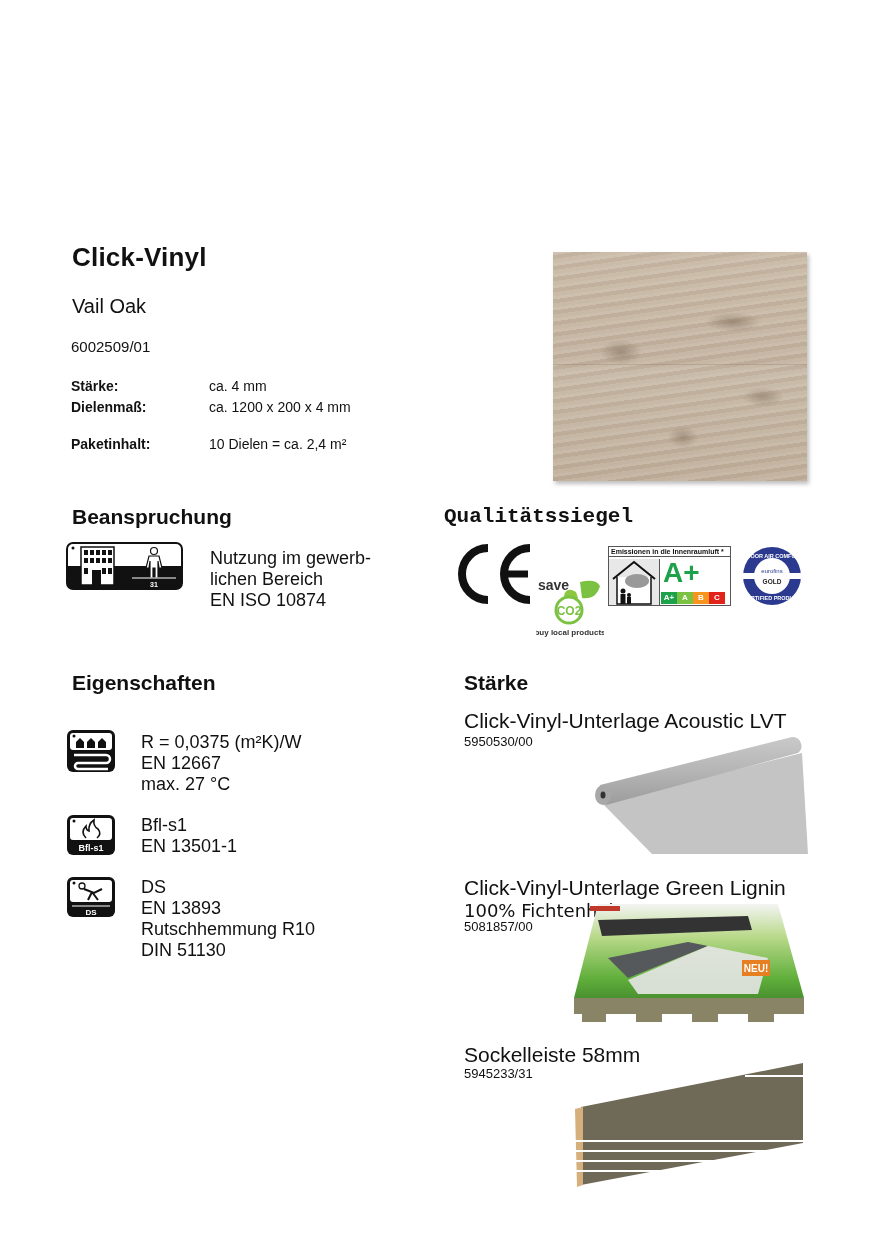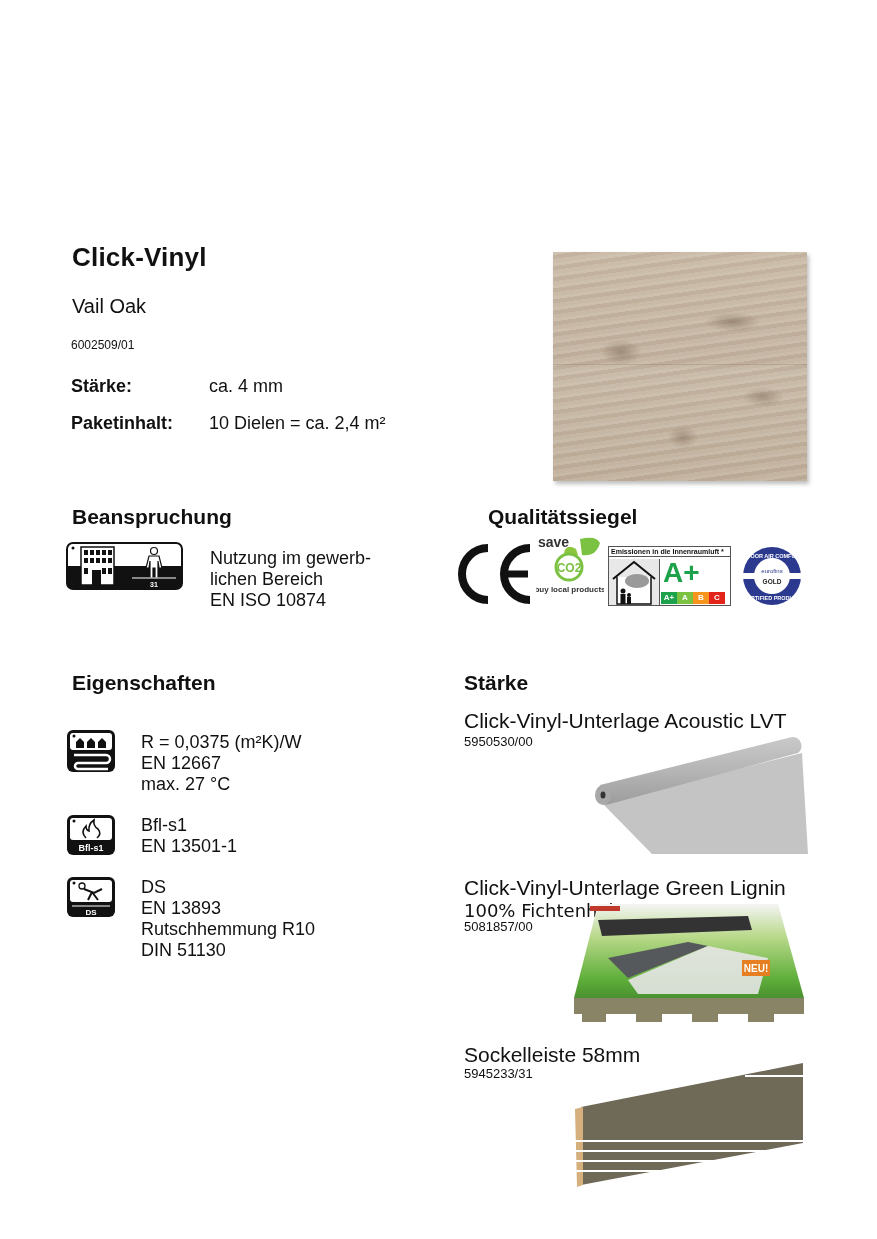--- a/index.html
+++ b/index.html
@@ -1,40 +1,40 @@
 <!DOCTYPE html>
 <html><head>
 <meta charset="utf-8">
 <style>
   html, body { margin:0; padding:0; background:#ffffff; }
   body { width:877px; height:1239px; position:relative; overflow:hidden;
          font-family:"Liberation Sans", sans-serif; color:#111; }
   .abs { position:absolute; }
   .title { left:72px; top:242px; font-size:26px; font-weight:bold; letter-spacing:0.2px; }
   .subtitle { left:72px; top:295px; font-size:20px; }
-  .sku { left:71px; top:338px; font-size:12px; }
-  .spec-table { left:71px; top:376px; font-size:18px; line-height:21px; }
+  .sku { left:71px; top:338px; font-size:15px; }
+  .spec-table { left:71px; top:376px; font-size:14px; line-height:21px; }
   .spec-row { display:flex; }
   .spec-label { width:138px; font-weight:bold; }
   .spec-val { }
   .spec-extra { padding-left:138px; margin-top:3px; }
   .h2 { font-size:21px; font-weight:bold; }
   .body18 { font-size:18px; line-height:21px; }
   .wood { left:553px; top:252px; width:254px; height:229px;
           background:
             radial-gradient(ellipse 30px 18px at 68px 100px, rgba(120,100,80,0.5), transparent 70%),
             radial-gradient(ellipse 40px 14px at 180px 70px, rgba(110,90,70,0.45), transparent 70%),
             radial-gradient(ellipse 22px 16px at 130px 185px, rgba(120,100,80,0.45), transparent 70%),
             radial-gradient(ellipse 30px 14px at 210px 145px, rgba(110,90,70,0.4), transparent 70%),
             repeating-linear-gradient(172deg, rgba(255,255,255,0.12) 0 3px, rgba(140,120,100,0.10) 3px 7px, rgba(255,255,255,0.06) 7px 11px),
             linear-gradient(180deg, #c9b9a6 0%, #c3b29f 48%, #c7b8a5 52%, #bfae9a 100%);
           box-shadow: 2px 3px 4px rgba(0,0,0,0.25); }
   .wood .seam { position:absolute; left:0; top:112px; width:100%; height:1px; background:rgba(150,130,110,0.35); }
   .seal-ce { left:458px; top:544px; width:74px; height:60px; }
-  .seal-co2 { left:536px; top:533px; width:68px; height:62px; }
+  .seal-co2 { left:536px; top:576px; width:68px; height:62px; }
   .seal-emi { left:608px; top:546px; width:123px; height:60px; border:1px solid #555; background:#fff; box-sizing:border-box; }
   .seal-ic { left:738px; top:546px; width:68px; height:60px; }
   .emi-head { font-size:7px; font-weight:bold; border-bottom:1px solid #555; padding:1px 2px; white-space:nowrap; overflow:hidden; }
   .emi-house { position:absolute; left:0; top:12px; width:50px; height:46px; background:#e8e8e8; border-right:1px solid #555; }
   .emi-big { position:absolute; left:54px; top:10px; font-size:28px; font-weight:bold; color:#1da14a; }
   .emi-scale { position:absolute; left:52px; bottom:1px; display:flex; }
   .emi-scale span { width:16px; height:12px; color:#fff; font-size:8px; font-weight:bold; text-align:center; line-height:12px; }
   .acc-name { font-size:21px; }
   .acc-sku { font-size:13px; }
   .acc-note { font-size:18px; font-family:"DejaVu Sans", sans-serif; }
@@ -43,20 +43,24 @@
 <body>
 
 <div class="abs title">Click-Vinyl</div>
 <div class="abs subtitle">Vail Oak</div>
 <div class="abs sku">6002509/01</div>
 
 <div class="abs spec-table">
   <div class="spec-row">
     <span class="spec-label">Stärke:</span>
     <span class="spec-val">ca. 4 mm</span>
+  </div>
+  <div class="spec-row">
+    <span class="spec-label">Dielenmaß:</span>
+    <span class="spec-val">ca. 1200 x 200 x 4 mm</span>
   </div>
   <div class="spec-row" style="margin-top:16px">
     <span class="spec-label">Paketinhalt:</span>
     <span class="spec-val">10 Dielen = ca. 2,4 m²</span>
   </div>
 </div>
 
 <div class="abs wood">
     <div class="seam"></div>
   </div>
@@ -91,21 +95,21 @@
     <line x1="66" y1="36" x2="110" y2="36" stroke="#fff" stroke-width="1.2"></line>
     <text x="88" y="45" fill="#fff" font-size="7" font-weight="bold" text-anchor="middle" font-family="Liberation Sans, sans-serif">31</text>
   </svg>
 </div>
 <div class="abs body18" style="left:210px; top:548px;">
   <div>Nutzung im gewerb-</div>
   <div>lichen Bereich</div>
   <div>EN ISO 10874</div>
 </div>
 
-<div class="abs h2" style="left:488px; top:505px;">Qualitätssiegel</div>
+<div class="abs h2" style="left:444px; top:505px;font-family:Liberation Mono, monospace;">Qualitätssiegel</div>
 <div class="abs seal-ce">
   <svg width="74" height="60" viewBox="0 0 74 60">
     <path d="M30 4 A26 26 0 1 0 30 56" fill="none" stroke="#111" stroke-width="8"></path>
     <path d="M72 4 A26 26 0 1 0 72 56" fill="none" stroke="#111" stroke-width="8"></path>
     <line x1="50" y1="30" x2="70" y2="30" stroke="#111" stroke-width="7"></line>
   </svg>
 </div>
 <div class="abs seal-co2">
   <svg width="68" height="62" viewBox="0 0 68 62">
     <text x="2" y="14" font-size="14" font-weight="bold" fill="#333" font-family="Liberation Sans, sans-serif">save</text>

